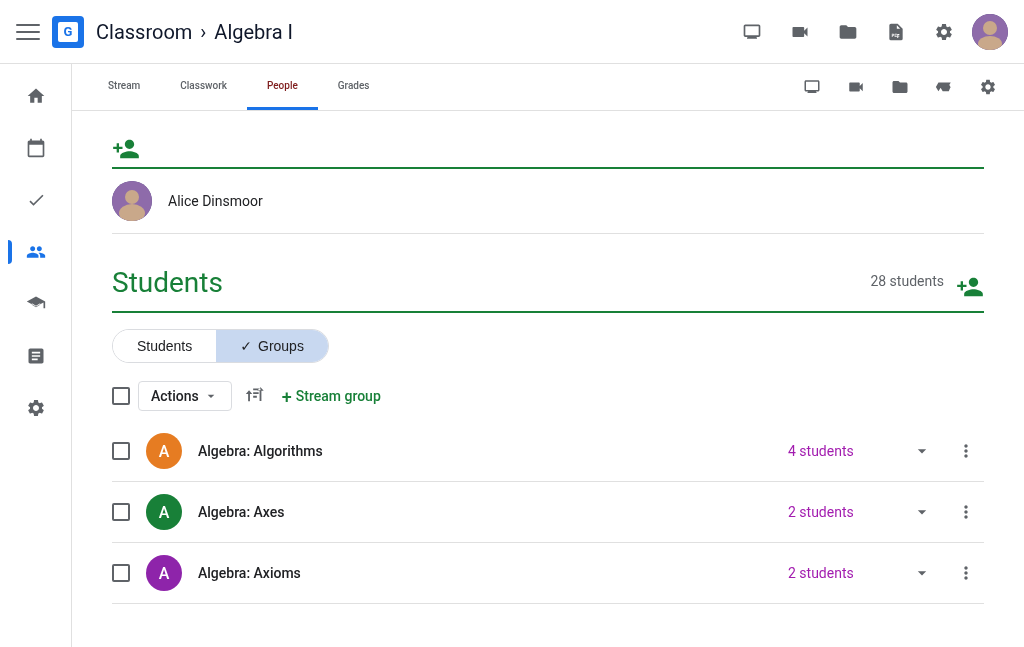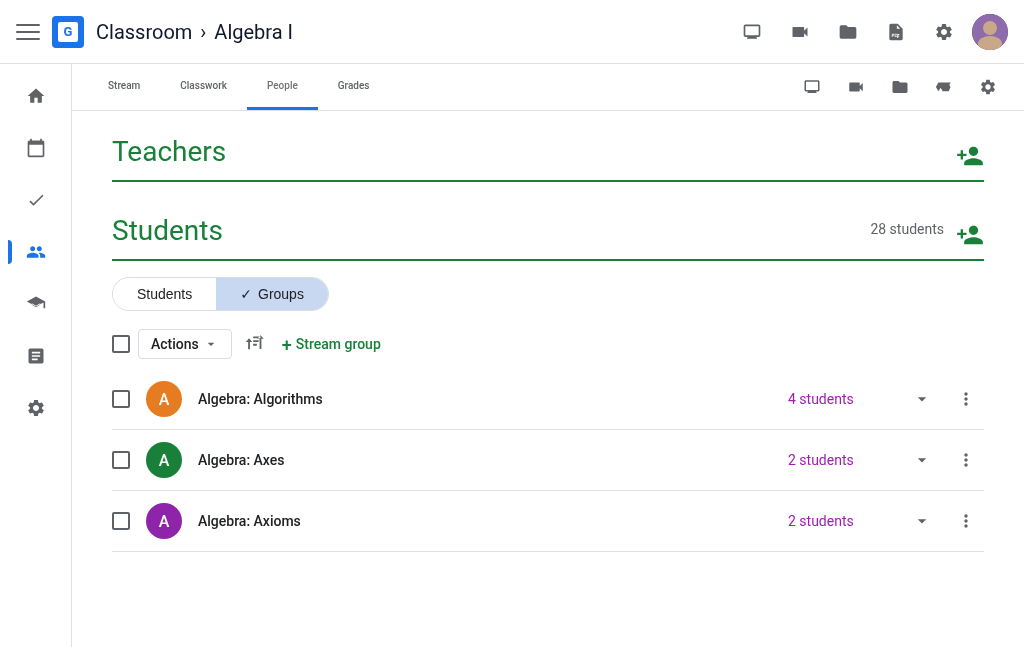--- a/index.html
+++ b/index.html
@@ -28,21 +28,21 @@
     .sidebar-item { width: 56px; height: 48px; border-radius: 12px; display: flex; align-items: center; justify-content: center; cursor: pointer; color: #5f6368; position: relative; }
     .sidebar-item.has-arrow::before { content: ''; position: absolute; left: 0; top: 50%; transform: translateY(-50%); width: 4px; height: 24px; background: #1a73e8; border-radius: 0 4px 4px 0; }
 
     
     .content-area { flex: 1; display: flex; flex-direction: column; overflow: hidden; }
 
     
     .tabs { display: flex; align-items: center; padding: 0 16px; border-bottom: 1px solid #e0e0e0; background: #fff; flex-shrink: 0; justify-content: space-between; }
     .tabs-left { display: flex; }
     .tab { padding: 16px 20px; font-size: 10px; color: #5f6368; cursor: pointer; border-bottom: 3px solid transparent; font-weight: 500; white-space: nowrap; }
-    .tab.active { color: #737373; border-bottom-color: #1a73e8; }
+    .tab.active { color: #7f1d1d; border-bottom-color: #1a73e8; }
     .tabs-right { display: flex; align-items: center; gap: 4px; }
     .tab-icon-btn { width: 40px; height: 40px; border-radius: 50%; display: flex; align-items: center; justify-content: center; cursor: pointer; color: #5f6368; font-size: 18px; }
 
     
     .page-content { flex: 1; overflow-y: auto; padding: 24px 40px; }
 
     
     .section-title { font-size: 28px; font-weight: 400; color: #188038; margin-bottom: 8px; }
     .section-divider { border: none; border-top: 2px solid #188038; margin-bottom: 0; }
 
@@ -215,28 +215,37 @@
               <path d="M19.14 12.94c.04-.3.06-.61.06-.94 0-.32-.02-.64-.07-.94l2.03-1.58c.18-.14.23-.41.12-.61l-1.92-3.32c-.12-.22-.37-.29-.59-.22l-2.39.96c-.5-.38-1.03-.7-1.62-.94l-.36-2.54c-.04-.24-.24-.41-.48-.41h-3.84c-.24 0-.43.17-.47.41l-.36 2.54c-.59.24-1.13.57-1.62.94l-2.39-.96c-.22-.08-.47 0-.59.22L2.74 8.87c-.12.21-.08.47.12.61l2.03 1.58c-.05.3-.09.63-.09.94s.02.64.07.94l-2.03 1.58c-.18.14-.23.41-.12.61l1.92 3.32c.12.22.37.29.59.22l2.39-.96c.5.38 1.03.7 1.62.94l.36 2.54c.05.24.24.41.48.41h3.84c.24 0 .44-.17.47-.41l.36-2.54c.59-.24 1.13-.56 1.62-.94l2.39.96c.22.08.47 0 .59-.22l1.92-3.32c.12-.22.07-.47-.12-.61l-2.01-1.58zM12 15.6c-1.98 0-3.6-1.62-3.6-3.6s1.62-3.6 3.6-3.6 3.6 1.62 3.6 3.6-1.62 3.6-3.6 3.6z" fill="#5f6368"></path>
             </svg>
         </div>
       </div>
     </div>
 
     <div class="page-content">
 
       <div>
         <div class="section-header">
-          <h2 class="section-title">Teachers</h2>
           <div class="add-person-btn">
             <svg width="28" height="28" viewBox="0 0 24 24">
                 <path d="M15 12c2.21 0 4-1.79 4-4s-1.79-4-4-4-4 1.79-4 4 1.79 4 4 4zm-9-2V7H4v3H1v2h3v3h2v-3h3v-2H6zm9 4c-2.67 0-8 1.34-8 4v2h16v-2c0-2.66-5.33-4-8-4z" fill="#188038"></path>
               </svg>
           </div>
         </div>
         <hr class="section-divider">
+        <div class="teacher-row">
+          <div class="teacher-avatar">
+            <svg viewBox="0 0 40 40" width="40" height="40">
+              <circle cx="20" cy="20" r="20" fill="#8e6baa"></circle>
+              <ellipse cx="20" cy="16" rx="7" ry="7" fill="#c9a88a"></ellipse>
+              <ellipse cx="20" cy="32" rx="13" ry="9" fill="#c9a88a"></ellipse>
+            </svg>
+          </div>
+          <span style="font-size:14px;">Alice Dinsmoor</span>
+        </div>
       </div>
 
       <div class="students-section">
         <div class="students-header">
           <h2 class="section-title">Students</h2>
           <div class="students-count">
             <span>28 students</span>
             <div class="add-person-btn">
               <svg width="28" height="28" viewBox="0 0 24 24">
                   <path d="M15 12c2.21 0 4-1.79 4-4s-1.79-4-4-4-4 1.79-4 4 1.79 4 4 4zm-9-2V7H4v3H1v2h3v3h2v-3h3v-2H6zm9 4c-2.67 0-8 1.34-8 4v2h16v-2c0-2.66-5.33-4-8-4z" fill="#188038"></path>

